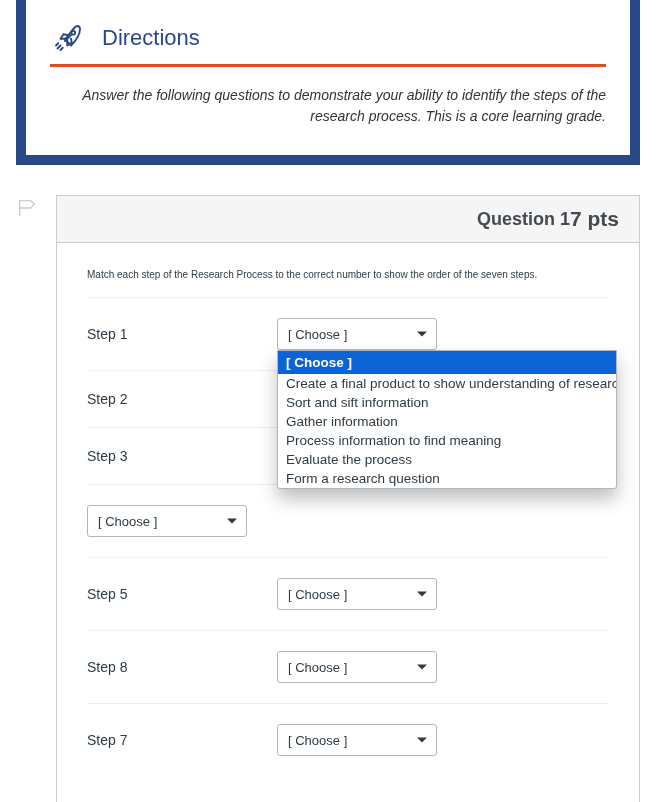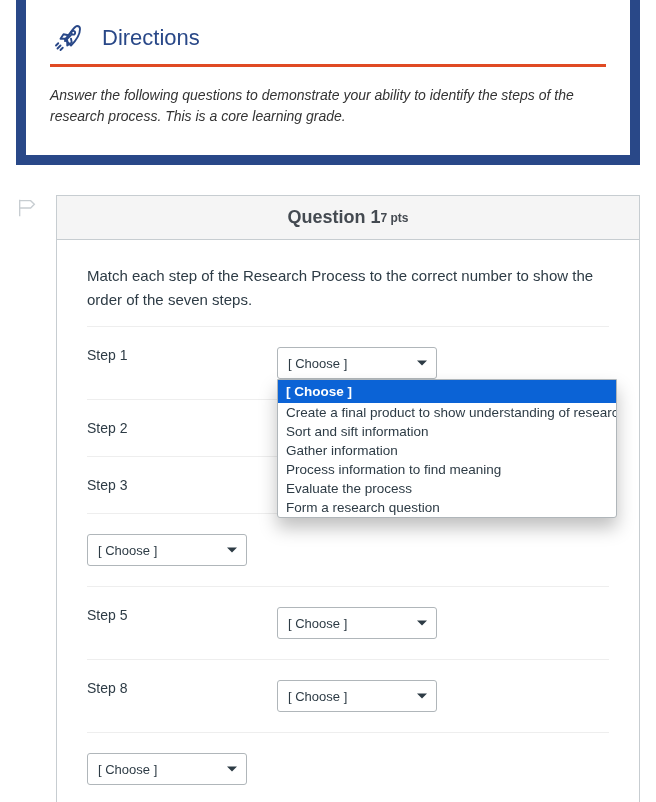--- a/index.html
+++ b/index.html
@@ -11,20 +11,21 @@
     width: 656px;
   }
   .directions-frame {
     background: #294888;
     padding: 0 10px 10px 10px;
     margin: 0 16px 0 16px;
   }
   .directions-card {
     background: #fff;
     padding: 20px 24px 28px 24px;
+    text-align: right;
   }
   .directions-header {
     display: flex;
     align-items: center;
     gap: 16px;
     border-bottom: 3px solid #e04a23;
     padding-bottom: 8px;
     margin-bottom: 18px;
   }
   .directions-title {
@@ -47,48 +48,48 @@
   .flag-col {
     width: 40px;
     padding-top: 2px;
   }
   .question-card {
     flex: 1;
     border: 1px solid #c7cdd1;
   }
   .question-header {
     display: flex;
-    justify-content: center;
+    justify-content: flex-end;
     align-items: center;
     background: #f5f5f5;
     border-bottom: 1px solid #c7cdd1;
     padding: 11px 20px;
   }
   .question-title {
     font-size: 18px;
     font-weight: 700;
     color: #444a51;
   }
   .question-pts {
-    font-size: 12px;
+    font-size: 21px;
     font-weight: 700;
     color: #444a51;
   }
   .question-body {
     padding: 24px 30px 30px 30px;
   }
   .question-prompt {
-    font-size: 15px;
+    font-size: 10px;
     color: #2d3b45;
     line-height: 1.6;
     margin-bottom: 14px;
   }
   .step-row {
     display: flex;
-    align-items: flex-start;
+    align-items: center;
     padding: 20px 0;
     border-top: 1px solid #eeeeee;
     position: relative;
   }
   .step-label {
     width: 190px;
     font-size: 14px;
     color: #2d3b45;
   }
   .select-facade {
@@ -218,20 +219,21 @@
       </div>
 
       <div class="step-row">
         <div class="step-label">Step 8</div>
         <div class="select-facade">
           <span>[ Choose ]</span>
         </div>
       </div>
 
       <div class="step-row">
+        <div class="step-label">Step 7</div>
         <div class="select-facade">
           <span>[ Choose ]</span>
         </div>
       </div>
 
     </div>
   </div>
 </div>
 
 </body></html>

